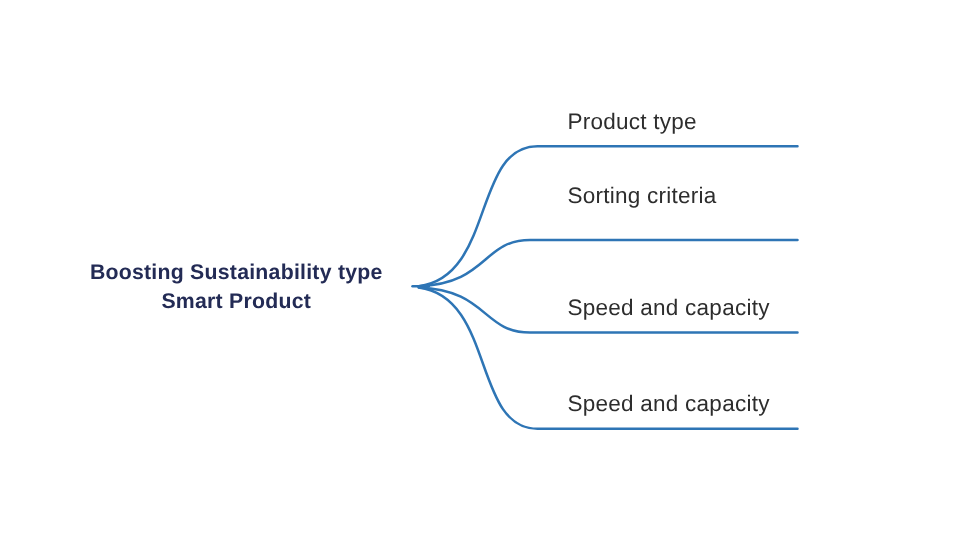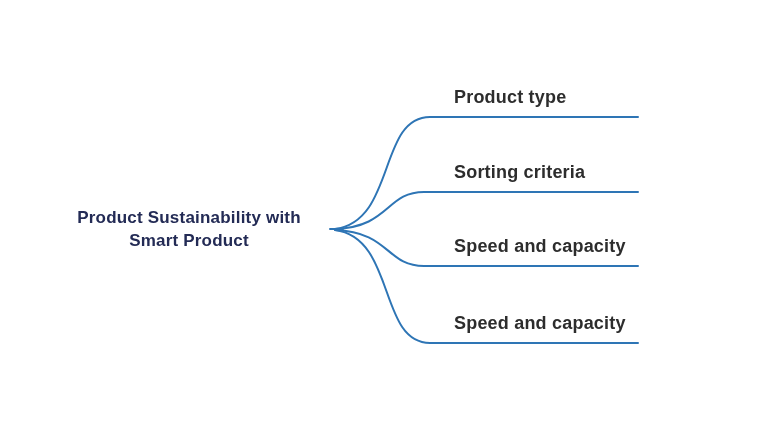--- a/index.html
+++ b/index.html
@@ -33,46 +33,46 @@
     font-weight: 700;
     color: #232b55;
     letter-spacing: 0.2px;
     cursor: default;
   }
   .branch-label {
     position: absolute;
     left: 454px;
     font-size: 18px;
     line-height: 24px;
-    font-weight: 700;
+    font-weight: 400;
     color: #2d2d2d;
     white-space: nowrap;
     letter-spacing: 0.2px;
     cursor: default;
   }
   .branch-label.b0 { top: 85px; }
-  .branch-label.b1 { top: 160px; }
+  .branch-label.b1 { top: 144px; }
   .branch-label.b2 { top: 234px; }
   .branch-label.b3 { top: 311px; }
 </style>
 </head>
 <body>
 
 <div class="canvas">
 
   <svg class="connectors" width="768" height="427" viewBox="0 0 768 427" fill="none">
     <path d="M330,229 L343,229" fill="none" stroke-width="2" stroke-linecap="round" stroke="#2e75b5"></path>
     <path d="M335,229 C396,221 378,117 430,117 L638,117" fill="none" stroke-width="2" stroke-linecap="round" stroke="#2e75b5"></path>
     <path d="M335,229 C390,227 386,192 424,192 L638,192" fill="none" stroke-width="2" stroke-linecap="round" stroke="#2e75b5"></path>
     <path d="M335,230 C390,232 386,266 424,266 L638,266" fill="none" stroke-width="2" stroke-linecap="round" stroke="#2e75b5"></path>
     <path d="M335,230 C396,238 378,343 430,343 L638,343" fill="none" stroke-width="2" stroke-linecap="round" stroke="#2e75b5"></path>
   </svg>
 
   <div class="central-topic">
-    <div>Product Sustainability with</div>
+    <div>Boosting Sustainability type</div>
     <div>Smart Product</div>
   </div>
 
   <div class="branch-label b0">Product type</div>
   <div class="branch-label b1">Sorting criteria</div>
   <div class="branch-label b2">Speed and capacity</div>
   <div class="branch-label b3">Speed and capacity</div>
 
 </div>
 

